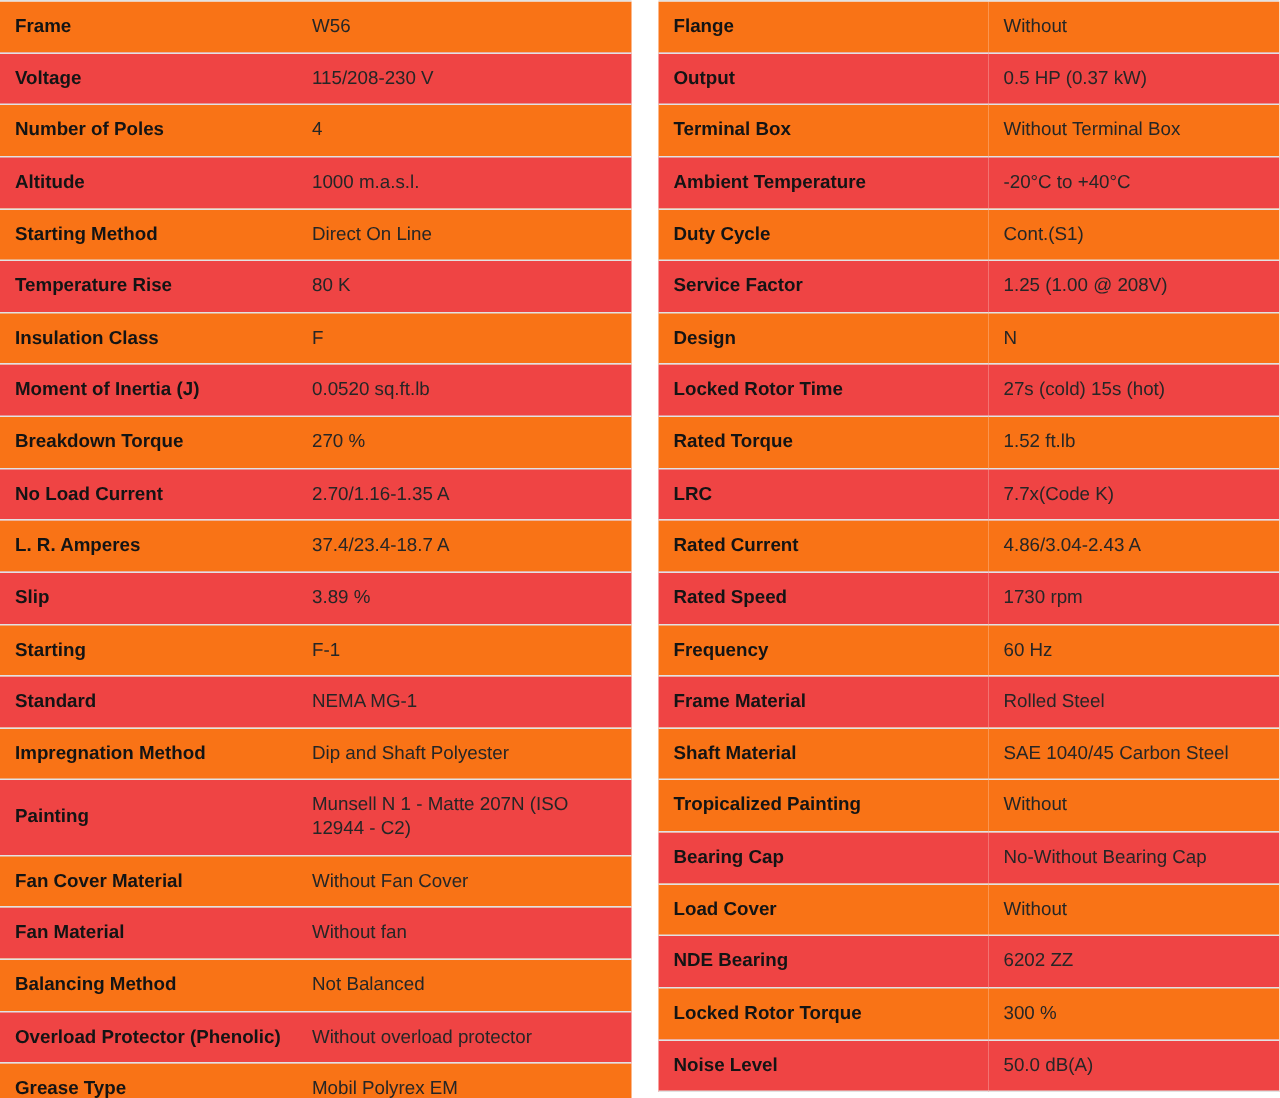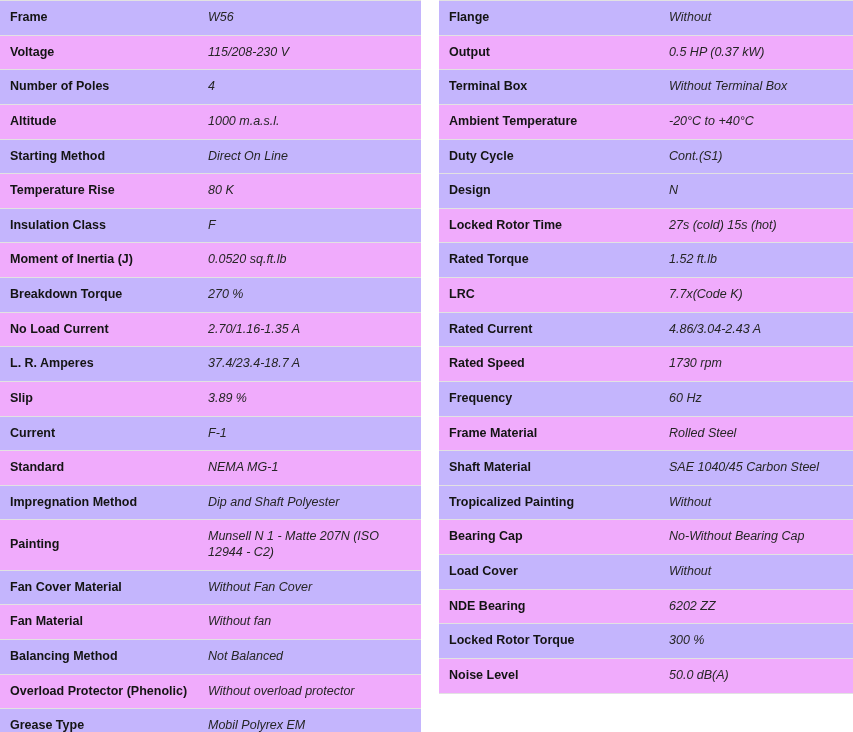--- a/index.html
+++ b/index.html
@@ -34,44 +34,43 @@
   }
   .spec-col.right {
     width: 414px;
   }
   table.spec-table {
     border-collapse: collapse;
     width: 100%;
     table-layout: fixed;
   }
   table.spec-table tr {
-    background: #f0abfc;
+    background: #ef4444;
   }
   table.spec-table tr.alt {
-    background: #c4b5fd;
+    background: #f97316;
   }
   table.spec-table td {
     border-bottom: 1px solid #e2e2e2;
     padding: 9px 10px 9px 10px;
     vertical-align: middle;
     line-height: 1.25;
   }
   table.spec-table td.k {
     font-weight: bold;
     width: 178px;
     color: #141414;
   }
   .spec-col.right table.spec-table td.k {
     width: 200px;
     margin-top: 38px;
   }
   table.spec-table td.v {
     color: #262626;
     font-weight: normal;
-    font-style: italic;
   }
   table.spec-table tr:first-child td {
     border-top: 1px solid #e2e2e2;
   }
 </style>
 </head>
 <body>
 
 <div class="spec-wrap">
 
@@ -120,21 +119,21 @@
           </tr>
           <tr class="alt">
             <td class="k">L. R. Amperes</td>
             <td class="v">37.4/23.4-18.7 A</td>
           </tr>
           <tr>
             <td class="k">Slip</td>
             <td class="v">3.89 %</td>
           </tr>
           <tr class="alt">
-            <td class="k">Current</td>
+            <td class="k">Starting</td>
             <td class="v">F-1</td>
           </tr>
           <tr>
             <td class="k">Standard</td>
             <td class="v">NEMA MG-1</td>
           </tr>
           <tr class="alt">
             <td class="k">Impregnation Method</td>
             <td class="v">Dip and Shaft Polyester</td>
           </tr>
@@ -184,20 +183,24 @@
             <td class="v">Without Terminal Box</td>
           </tr>
           <tr>
             <td class="k">Ambient Temperature</td>
             <td class="v">-20°C to +40°C</td>
           </tr>
           <tr class="alt">
             <td class="k">Duty Cycle</td>
             <td class="v">Cont.(S1)</td>
           </tr>
+          <tr>
+            <td class="k">Service Factor</td>
+            <td class="v">1.25 (1.00 @ 208V)</td>
+          </tr>
           <tr class="alt">
             <td class="k">Design</td>
             <td class="v">N</td>
           </tr>
           <tr>
             <td class="k">Locked Rotor Time</td>
             <td class="v">27s (cold) 15s (hot)</td>
           </tr>
           <tr class="alt">
             <td class="k">Rated Torque</td>

